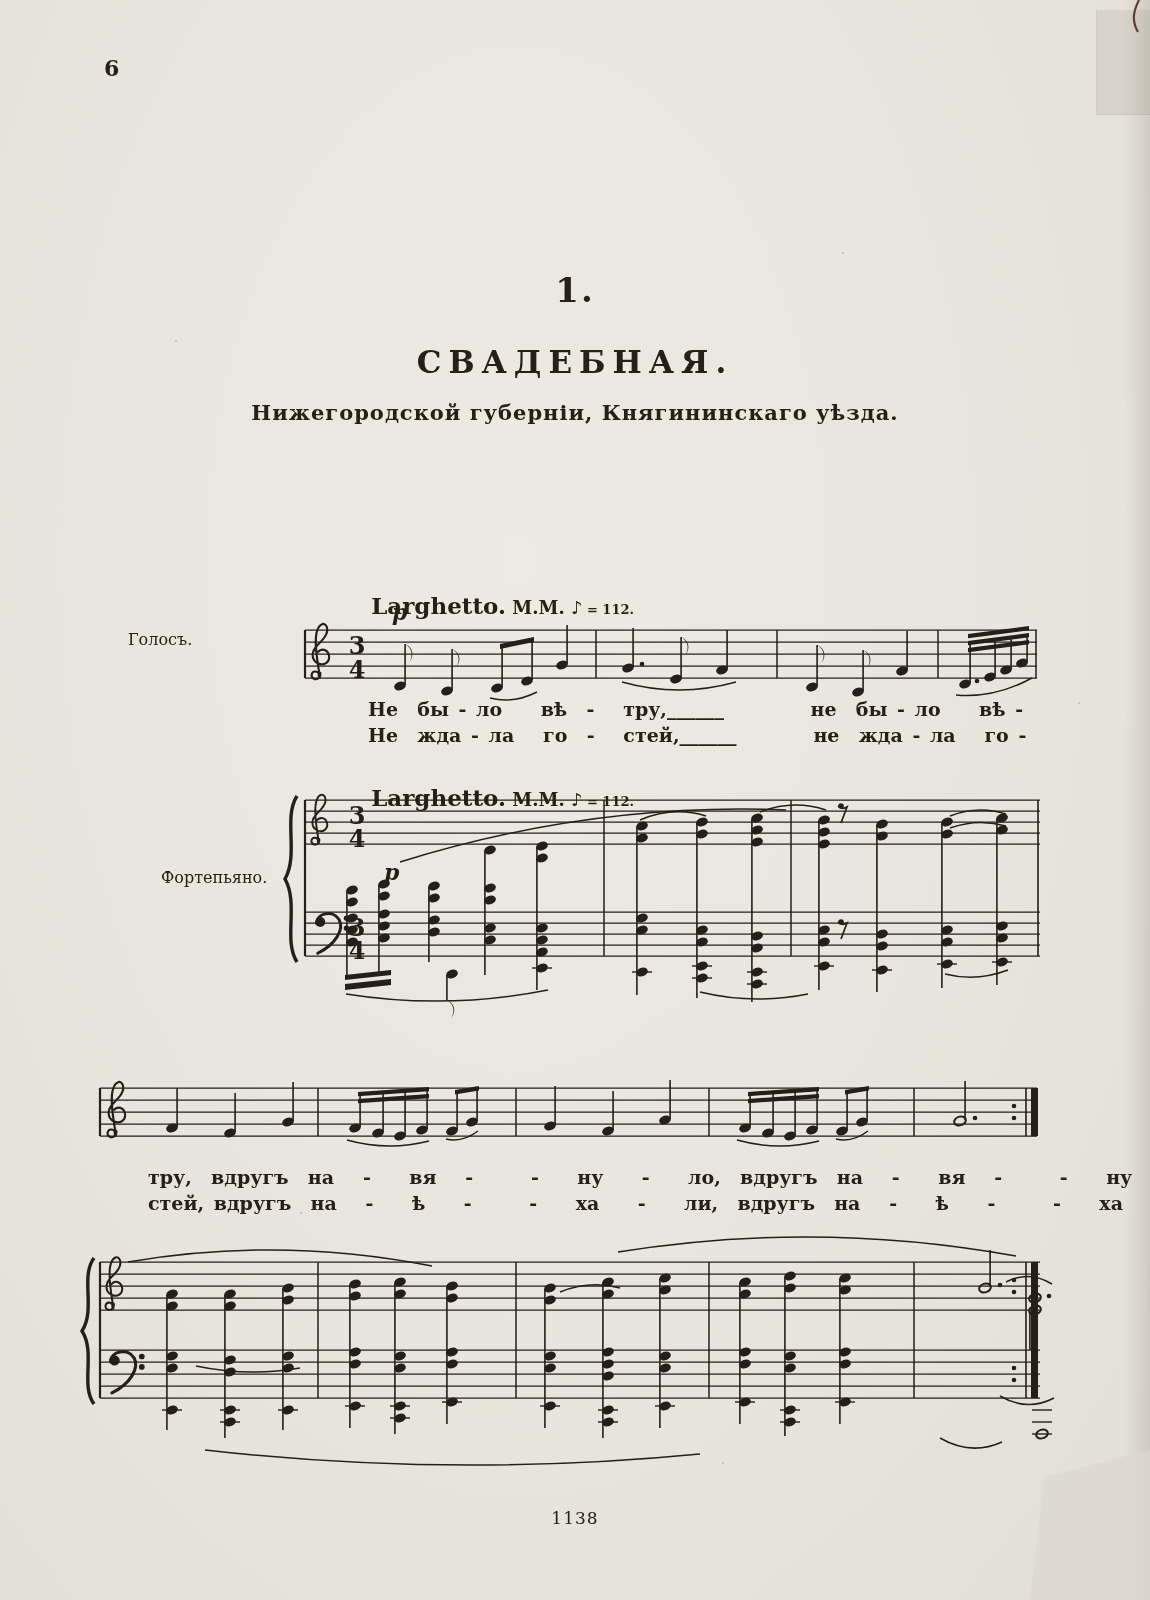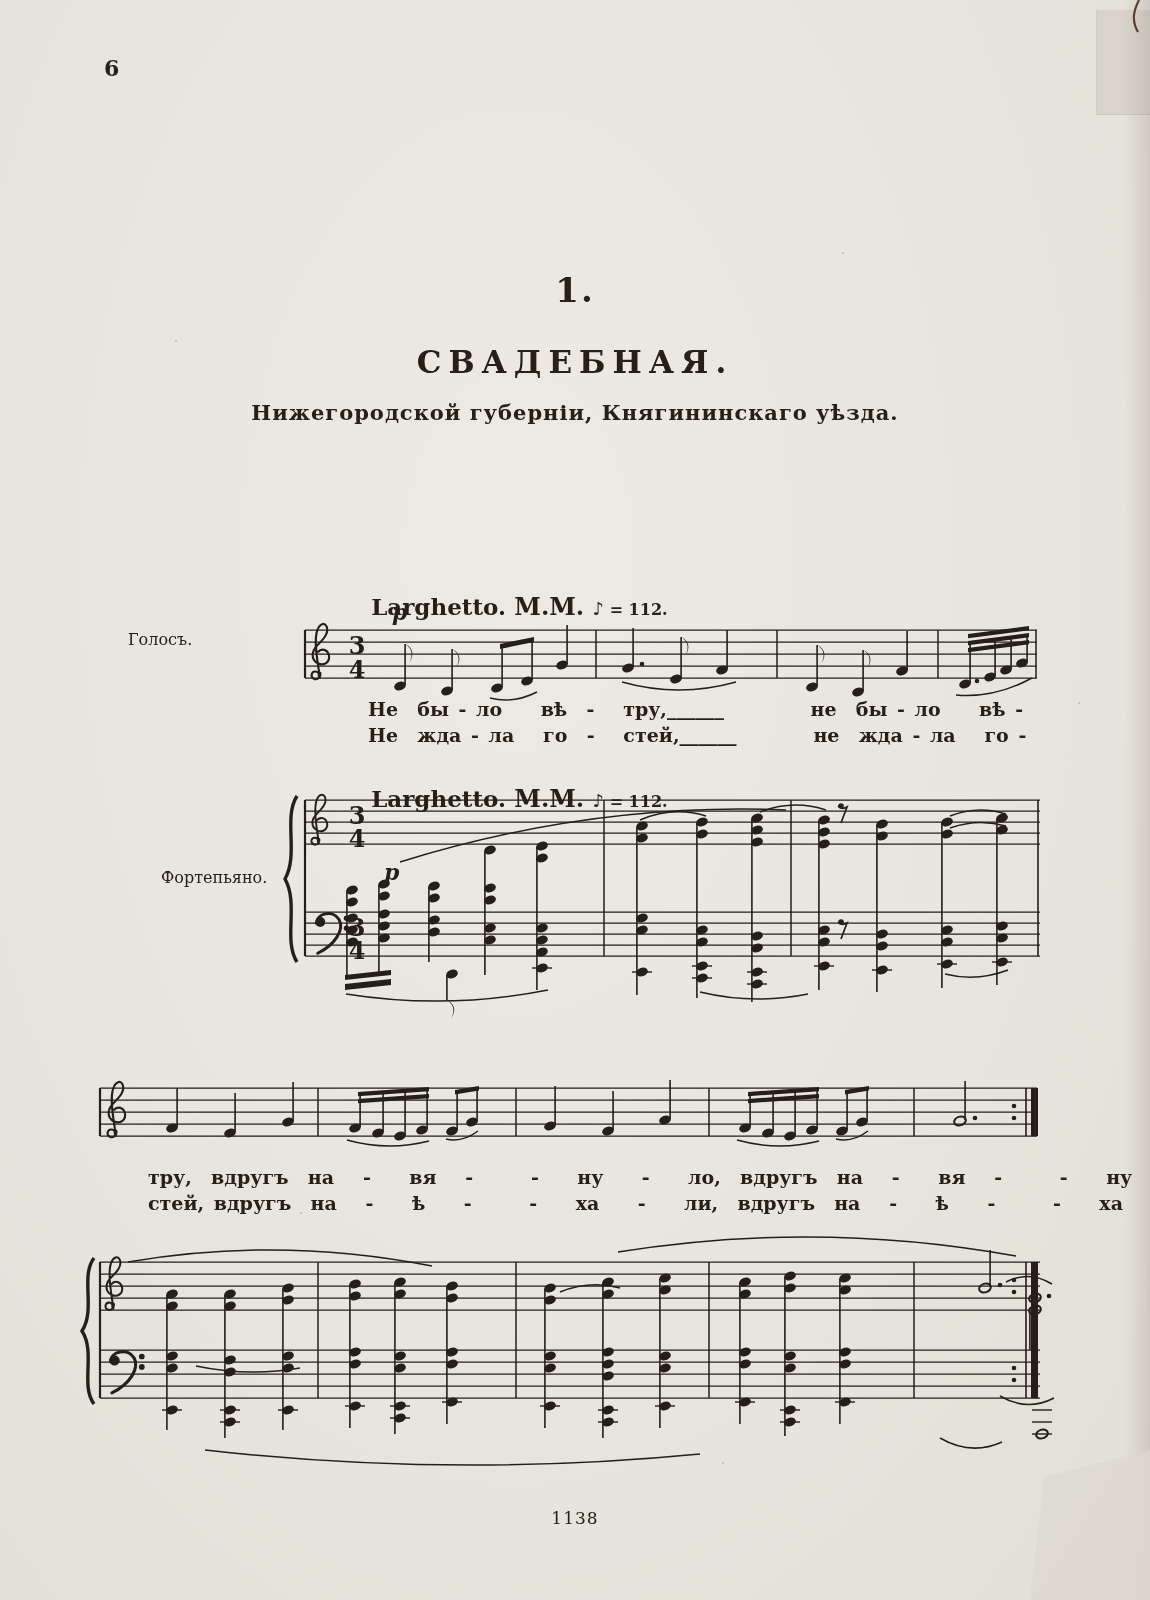--- a/index.html
+++ b/index.html
@@ -12,23 +12,23 @@
   }
   .abs{position:absolute;}
   .tx{position:absolute;white-space:pre;color:#262019;}
   .page-num{font-size:22px;font-weight:bold;}
   .piece-num{width:100%;text-align:center;font-size:34px;font-weight:bold;letter-spacing:2px;}
   .title{width:100%;text-align:center;font-size:31px;font-weight:bold;letter-spacing:7px;}
   .subtitle{width:100%;text-align:center;font-size:21px;font-weight:bold;letter-spacing:1px;}
   .inst-label{font-size:16px;}
   .tempo{font-size:19px;}
   .tempo .tb{font-size:23px;font-weight:bold;}
-  .tempo .mm{font-size:24px;font-weight:bold;}
+  .tempo .mm{font-size:18px;font-weight:bold;}
   .tempo .nsym{font-family:"DejaVu Sans",sans-serif;font-size:18px;font-weight:bold;}
-  .tempo .teq{font-size:16px;font-weight:bold;}
+  .tempo .teq{font-size:13px;font-weight:bold;}
   .lyric{font-size:19px;font-weight:bold;word-spacing:3px;}
   .plate{width:100%;text-align:center;font-size:17px;font-weight:normal;letter-spacing:1px;}
   .patch-tape{background:#d7d3ca;border-bottom:1px solid #c8c4bb;border-left:1px solid #cfcbc2;opacity:.9;}
   .edge-band{background:linear-gradient(90deg, rgba(0,0,0,0) 0%, rgba(140,132,118,.16) 70%, rgba(140,132,118,.25) 100%);}
   .patch-br{background:#dcd8cf;opacity:.75;clip-path:polygon(12% 18%,100% 0%,100% 100%,0% 100%);}
   .speck{position:absolute;border-radius:50%;background:#8f897d;opacity:.5;}
   svg text{font-family:"DejaVu Serif","Liberation Serif",serif;}
 </style>
 </head>
 <body>

